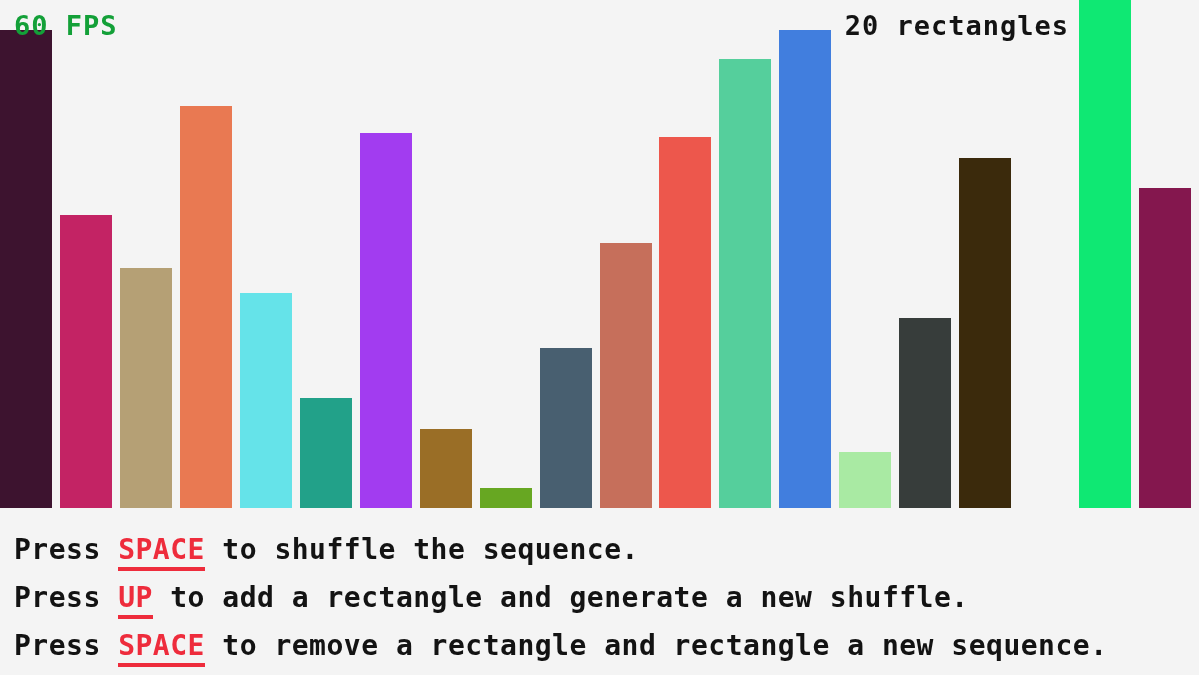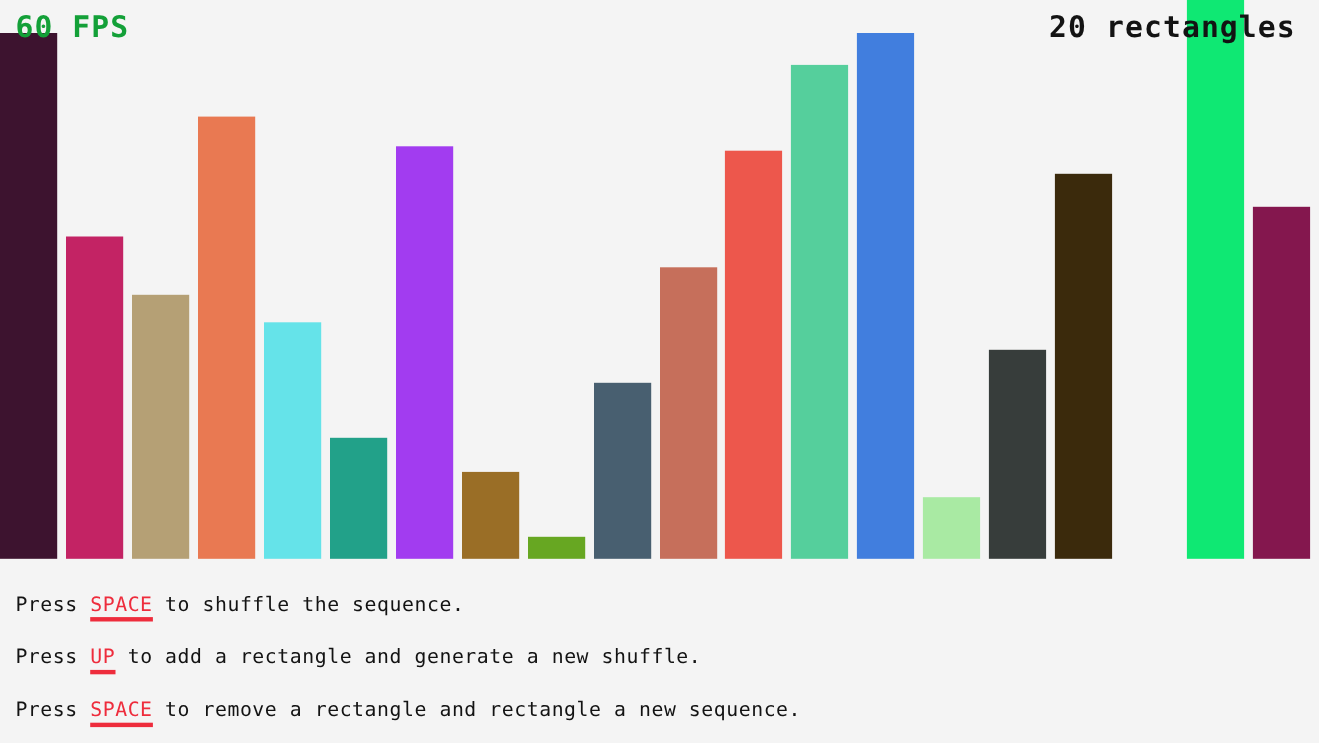--- a/index.html
+++ b/index.html
@@ -5,21 +5,21 @@
   * { box-sizing: border-box; margin: 0; padding: 0; }
   html, body {
     width: 1199px;
     height: 675px;
     overflow: hidden;
     background: #f4f4f4;
     font-family: "DejaVu Sans Mono", "Liberation Mono", monospace;
   }
   #stage {
     position: relative;
-    width: 1199px;
+    width: 1077px;
     height: 675px;
     background: #f4f4f4;
   }
   
   #chart-area {
     position: absolute;
     left: 0;
     top: 0;
     width: 1199px;
     height: 508px;
@@ -35,45 +35,45 @@
     top: 11px;
     font-size: 27px;
     line-height: 30px;
     letter-spacing: 1px;
     font-weight: 700;
     color: #13a038;
     white-space: nowrap;
   }
   #rect-count {
     position: absolute;
-    right: 21px;
+    right: 8px;
     top: 11px;
     font-size: 27px;
     line-height: 30px;
     letter-spacing: 1px;
     font-weight: 700;
     color: #131313;
     white-space: nowrap;
   }
   
   #instructions {
     position: absolute;
     left: 0;
     top: 508px;
     width: 1199px;
     height: 167px;
     padding: 18px 0 0 14px;
   }
   .instruction-line {
-    font-size: 18px;
+    font-size: 28px;
     line-height: 48px;
     letter-spacing: 0.5px;
     color: #131313;
     white-space: nowrap;
-    font-weight: 400;
+    font-weight: 700;
   }
   .key {
     color: #ee2c3c;
     border-bottom: 4px solid #ee2c3c;
     padding-bottom: 1px;
   }
 </style>
 </head>
 <body>
 

